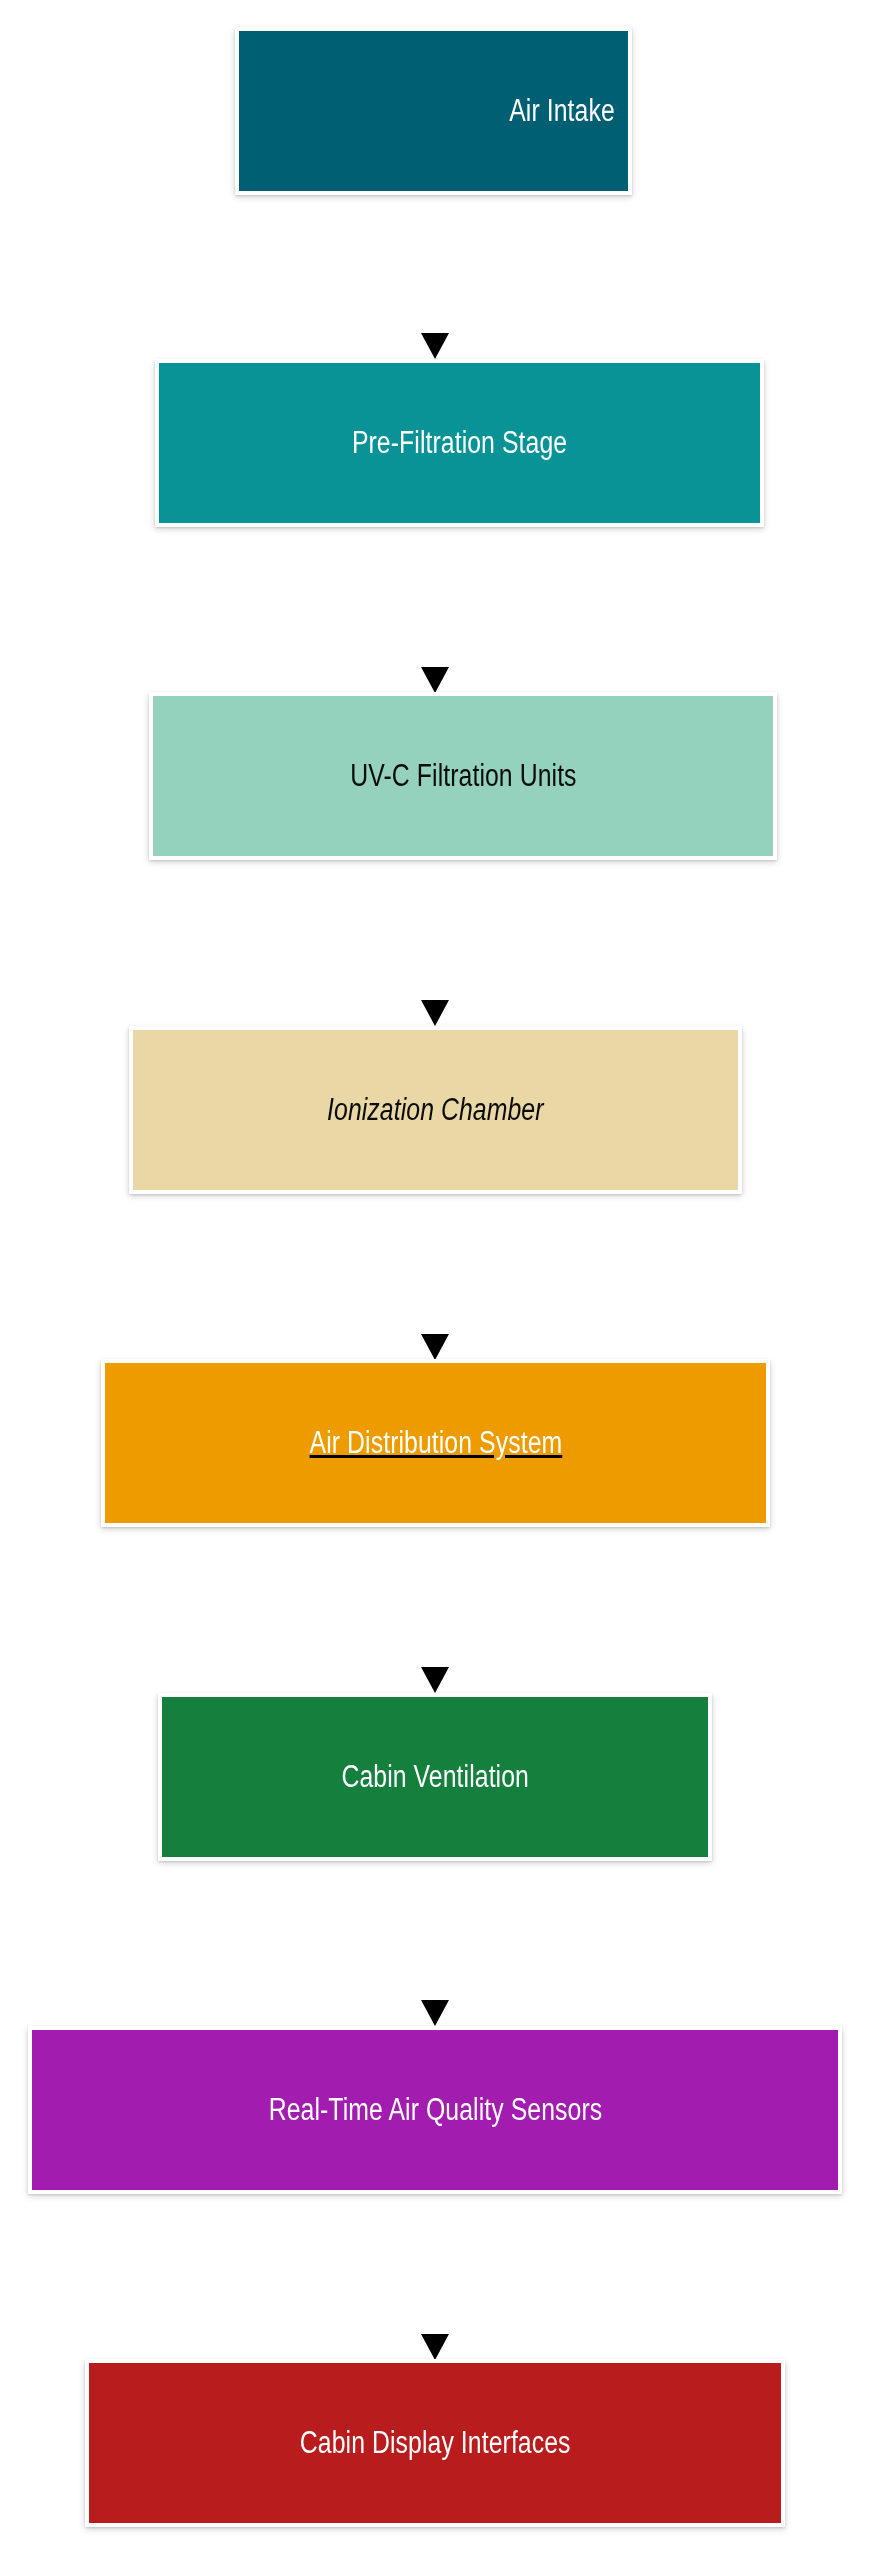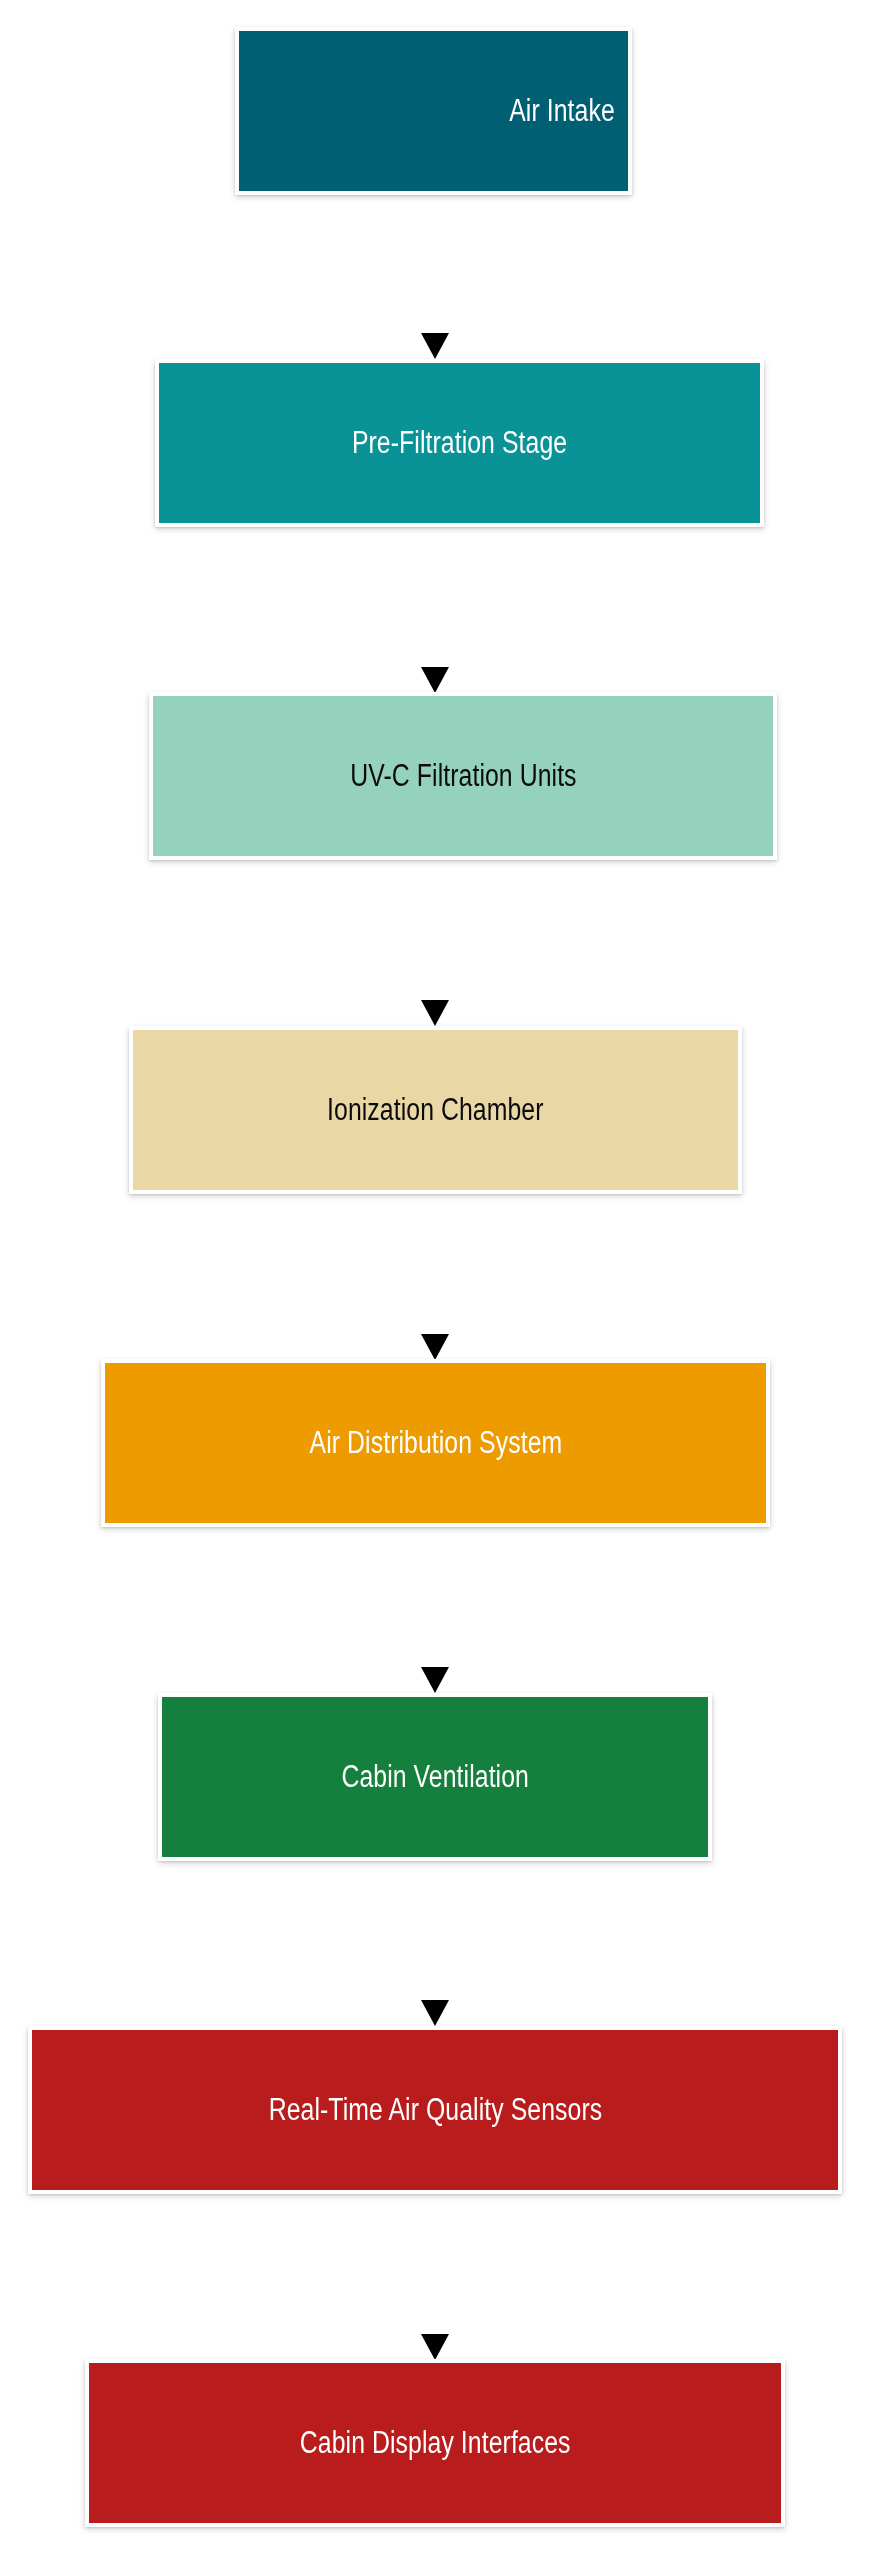--- a/index.html
+++ b/index.html
@@ -73,29 +73,29 @@
     <div class="connector" style="left: 421px; top: 2334px; border-top-color: rgb(0, 0, 0);"></div>
     <div class="node text-light" style="left: 235px; top: 27px; width: 397px; height: 168px; background: rgb(0, 95, 115); justify-content: flex-end;">
       <span class="node-label" style="color: rgb(255, 255, 255);">Air Intake</span>
     </div>
     <div class="node text-light" style="left: 131px; top: 359px; width: 609px; height: 168px; background: rgb(10, 147, 150); margin-left: 24px;">
       <span class="node-label" style="color: rgb(255, 255, 255);">Pre-Filtration Stage</span>
     </div>
     <div class="node text-dark" style="left: 121px; top: 692px; width: 628px; height: 168px; background: rgb(148, 210, 189); margin-left: 28px;">
       <span class="node-label" style="color: rgb(11, 11, 11);">UV-C Filtration Units</span>
     </div>
-    <div class="node text-dark" style="left: 129px; top: 1026px; width: 613px; height: 168px; background: rgb(233, 216, 166);">
+    <div class="node text-dark" style="left: 129px; top: 1026px; width: 613px; height: 168px; background: rgb(233, 216, 166); font-style: italic;">
       <span class="node-label" style="color: rgb(11, 11, 11);">Ionization Chamber</span>
     </div>
-    <div class="node text-light" style="left: 101px; top: 1359px; width: 669px; height: 168px; background: rgb(238, 155, 0);">
+    <div class="node text-light" style="left: 101px; top: 1359px; width: 669px; height: 168px; background: rgb(238, 155, 0); text-decoration: underline;">
       <span class="node-label" style="color: rgb(255, 255, 255);">Air Distribution System</span>
     </div>
     <div class="node text-light" style="left: 158px; top: 1693px; width: 554px; height: 168px; background: #15803d;">
       <span class="node-label" style="color: rgb(255, 255, 255);">Cabin Ventilation</span>
     </div>
-    <div class="node text-light" style="left: 28px; top: 2026px; width: 814px; height: 168px; background: #b91c1c;">
+    <div class="node text-light" style="left: 28px; top: 2026px; width: 814px; height: 168px; background: #a21caf;">
       <span class="node-label" style="color: rgb(255, 255, 255);">Real-Time Air Quality Sensors</span>
     </div>
     <div class="node text-light" style="left: 85px; top: 2359px; width: 700px; height: 168px; background: #b91c1c;">
       <span class="node-label" style="color: rgb(255, 255, 255);">Cabin Display Interfaces</span>
     </div>
   </div>
 
 
 </body></html>

